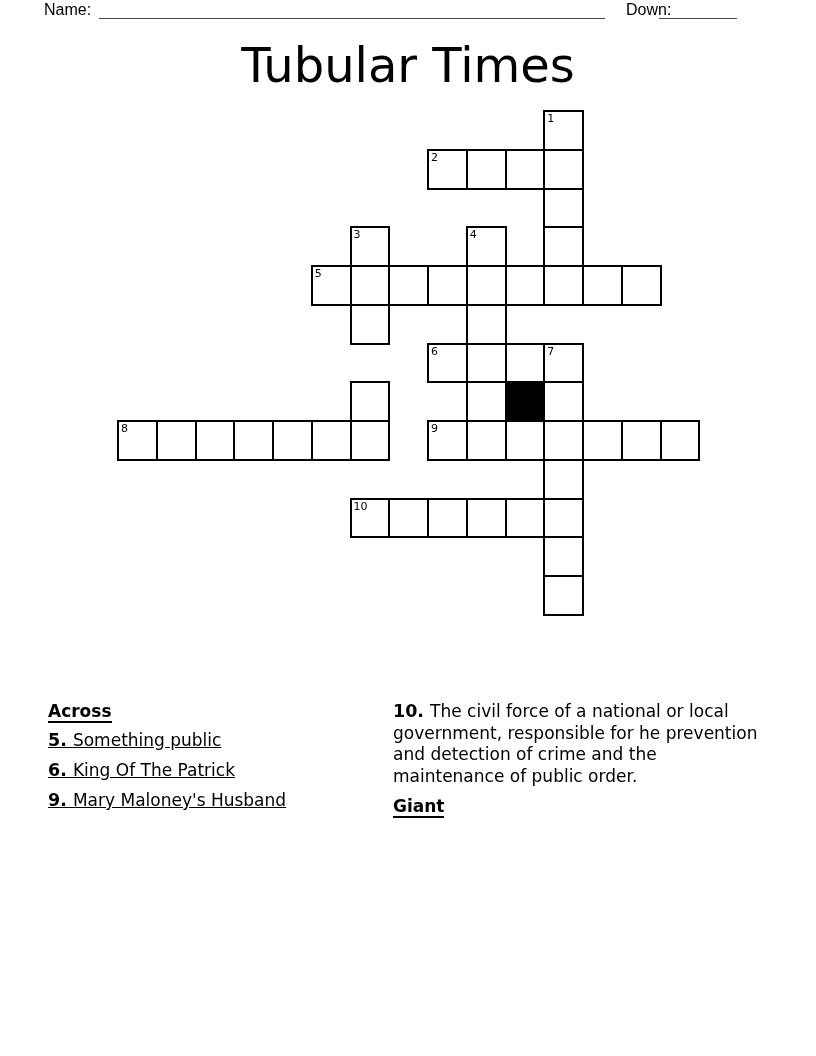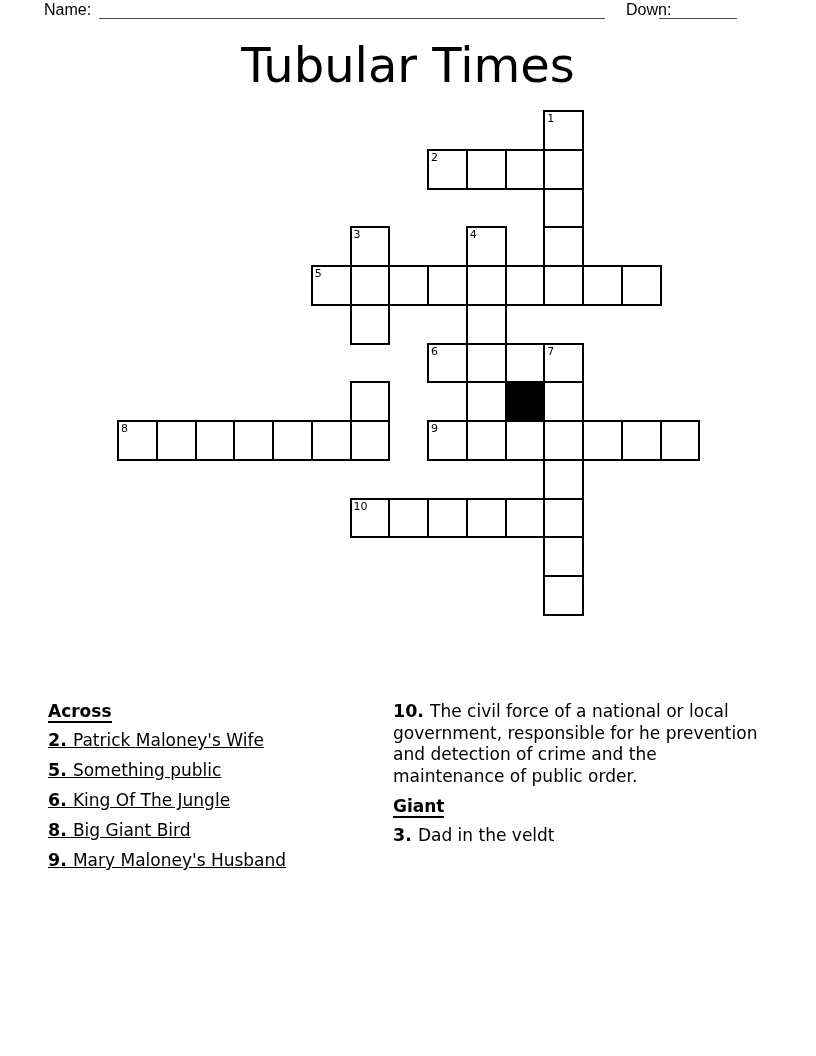--- a/index.html
+++ b/index.html
@@ -129,29 +129,26 @@
     <div class="cell" style="left: 348.75px; top: 387.5px;"></div>
     <div class="cell" style="left: 387.5px; top: 387.5px;"></div>
     <div class="cell" style="left: 426.25px; top: 387.5px;"></div>
     <div class="cell" style="left: 426.25px; top: 426.25px;"></div>
     <div class="cell" style="left: 426.25px; top: 465px;"></div>
   </div>
 
 <div class="clues clues-left">
   <div class="clue-heading">Across</div>
   <div class="clue-list" id="across-list">
-      <div class="clue"><span class="clue-num">2. </span><span class="clue-text">Patrick Maloney's Wife</span></div>
       <div class="clue"><span class="clue-num">5. </span><span class="clue-text">Something public</span></div>
-      <div class="clue"><span class="clue-num">6. </span><span class="clue-text">King Of The Jungle</span></div>
-      <div class="clue"><span class="clue-num">8. </span><span class="clue-text">Big Giant Bird</span></div>
+      <div class="clue"><span class="clue-num">6. </span><span class="clue-text">King Of The Patrick</span></div>
       <div class="clue"><span class="clue-num">9. </span><span class="clue-text">Mary Maloney's Husband</span></div>
     </div>
 </div>
 
 <div class="clues clues-right">
   <div class="clue-list" id="across-list-2">
       <div class="clue"><span class="clue-num">10. </span><span class="clue-text">The civil force of a national or local government, responsible for he prevention and detection of crime and the maintenance of public order.</span></div>
     </div>
   <div class="clue-heading">Giant</div>
   <div class="clue-list" id="down-list">
-      <div class="clue"><span class="clue-num">3. </span><span class="clue-text">Dad in the veldt</span></div>
     </div>
 </div>
 
 </body></html>

